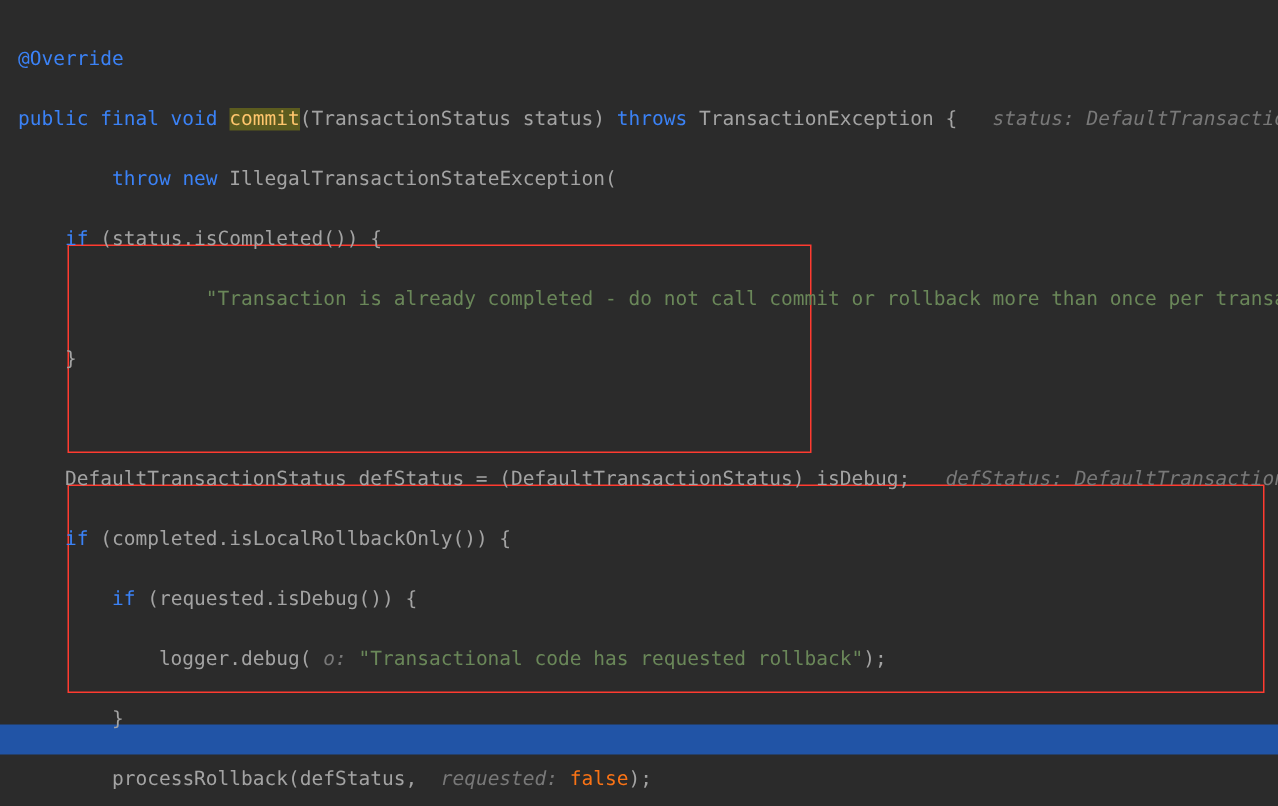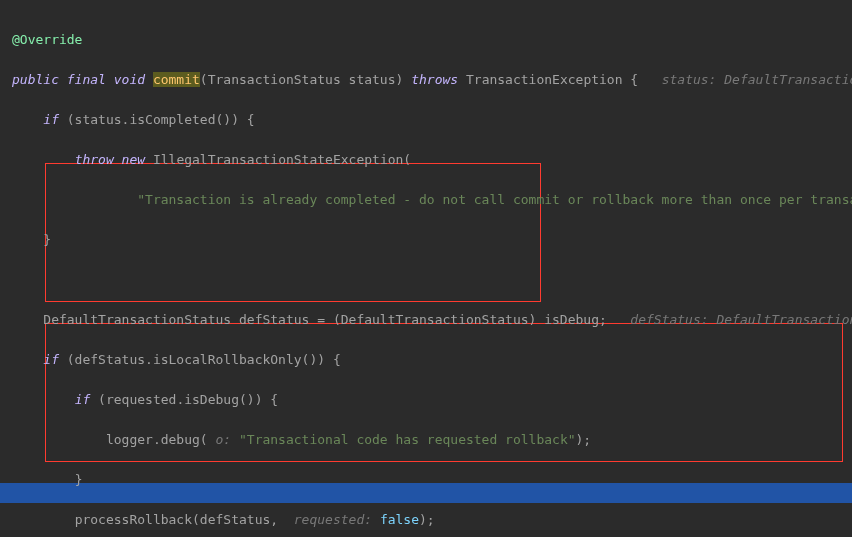--- a/index.html
+++ b/index.html
@@ -12,53 +12,53 @@
     color: #a9b7c6;
     width: 852px;
     height: 537px;
     overflow: hidden;
   }
   .code-area {
     padding: 10px 0 0 12px;
     white-space: pre;
   }
   .line { display: block; }
-  .kw { color: #c4b5fd; font-style: italic; }
-  .anno { color: #86efac; text-align: right; }
+  .kw { color: #3b82f6; }
+  .anno { color: #3b82f6; text-align: right; }
   .method { color: #ffc66d; }
   .txt { color: #a3a3a3; }
   .str { color: #6a8759; }
   .inlay { color: #787878; font-style: italic; }
   .param { color: #787878; font-style: italic; }
-  .bool { color: #7dd3fc; margin-top: 40px; }
+  .bool { color: #f97316; margin-top: 40px; }
   .hl-yellow { background: #5c5c1f; margin-top: 16px; }
   .box1 { position: absolute; border: 1px solid #ff3b30; left: 45px; top: 163px; width: 494px; height: 137px; pointer-events: none; }
   .box2 { position: absolute; border: 1px solid #ff3b30; left: 45px; top: 323px; width: 796px; height: 137px; pointer-events: none; }
   .exec-line { position: absolute; background: #2154a6; left: 0; top: 483px; width: 852px; height: 20px; z-index: 0; }
   .code-area { position: relative; z-index: 1; }
   .root { position: relative; width: 852px; height: 537px; }
 </style>
 </head>
 <body>
 
 <div class="root">
 <div class="exec-line"></div>
 <div class="box1"></div>
 <div class="box2"></div>
 
 <div class="code-area">
 <span class="line"><span class="anno">@Override</span></span>
 <span class="line"><span class="kw">public final void </span><span class="method hl-yellow">commit</span><span class="txt">(TransactionStatus status) </span><span class="kw">throws </span><span class="txt">TransactionException {</span><span class="inlay">   status: DefaultTransactionStatus@7652</span></span>
+<span class="line">        <span class="kw">throw new </span><span class="txt">IllegalTransactionStateException(</span></span>
 <span class="line">    <span class="kw">if </span><span class="txt">(status.isCompleted()) {</span></span>
-<span class="line">        <span class="kw">throw new </span><span class="txt">IllegalTransactionStateException(</span></span>
 <span class="line">                <span class="str">"Transaction is already completed - do not call commit or rollback more than once per transaction"</span></span>
 <span class="line">    <span class="txt">}</span></span>
 <span class="line"> </span>
 <span class="line">    <span class="txt">DefaultTransactionStatus defStatus = (DefaultTransactionStatus) isDebug;</span><span class="inlay">   defStatus: DefaultTransactionStatus@7652</span></span>
-<span class="line">    <span class="kw">if </span><span class="txt">(defStatus.isLocalRollbackOnly()) {</span></span>
+<span class="line">    <span class="kw">if </span><span class="txt">(completed.isLocalRollbackOnly()) {</span></span>
 <span class="line">        <span class="kw">if </span><span class="txt">(requested.isDebug()) {</span></span>
 <span class="line">            <span class="txt">logger.debug(</span><span class="param"> o: </span><span class="str">"Transactional code has requested rollback"</span><span class="txt">);</span></span>
 <span class="line">        <span class="txt">}</span></span>
 <span class="line">        <span class="txt">processRollback(defStatus, </span><span class="param"> requested: </span><span class="bool">false</span><span class="txt">);</span></span>
 
 
 
 
 
 

